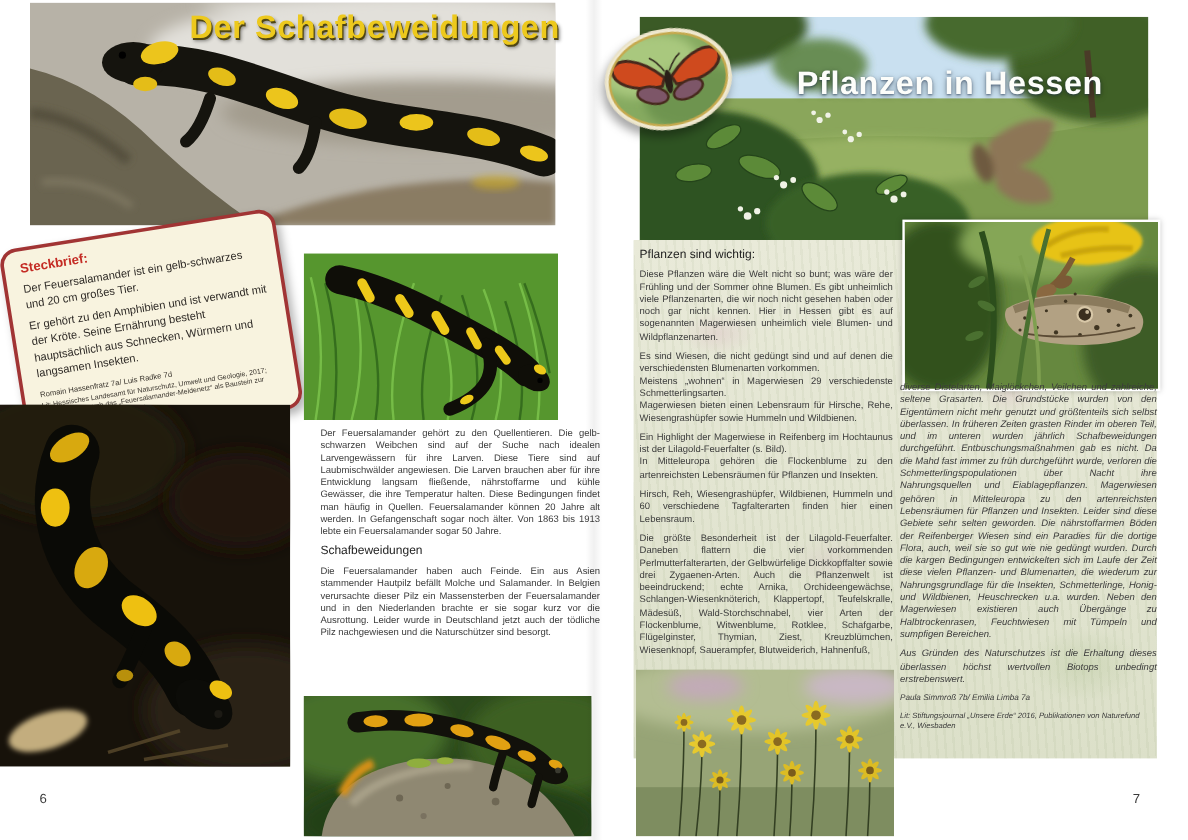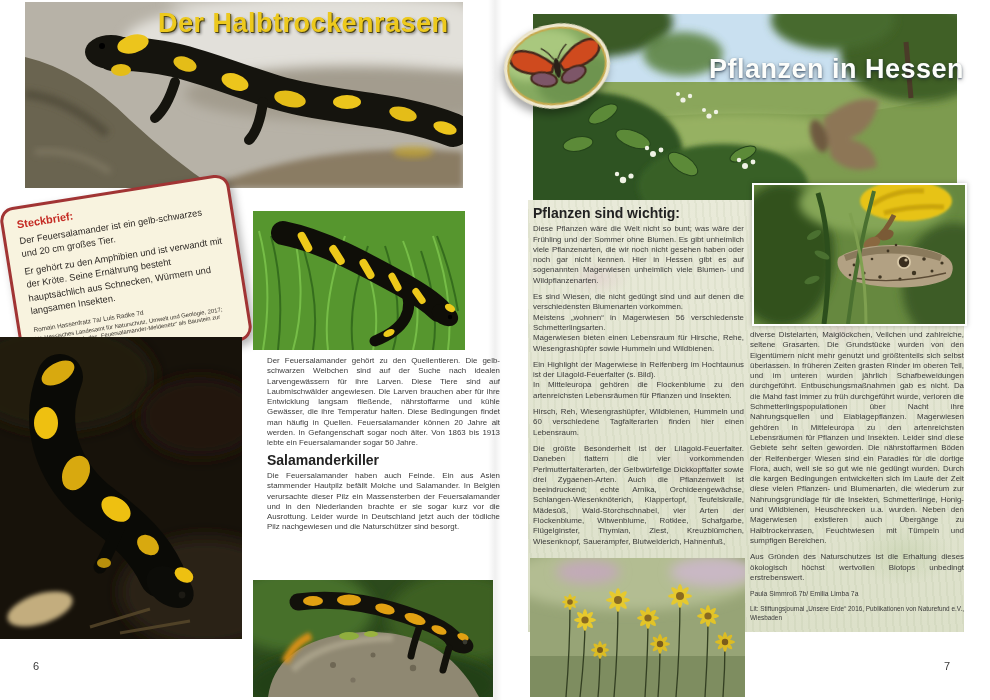--- a/index.html
+++ b/index.html
@@ -6,39 +6,39 @@
     font-family:"Liberation Sans",sans-serif;}
   .spread{position:relative;width:990px;height:700px;background:#fff;}
   .photo{position:absolute;overflow:hidden;}
   .photo svg{display:block;width:100%;height:100%;}
   .gutter{position:absolute;left:488px;top:0;width:14px;height:700px;
     background:linear-gradient(90deg,rgba(0,0,0,0) 0%,rgba(0,0,0,.06) 50%,rgba(0,0,0,0) 100%);}
   
   .title-left{position:absolute;left:158px;top:8px;width:320px;
     font-size:27px;font-weight:bold;color:#edc91d;letter-spacing:.5px;
     text-shadow:1px 1px 0 rgba(70,60,5,.9),2px 2px 3px rgba(0,0,0,.45);}
-  .title-right{position:absolute;left:664px;top:54px;width:300px;text-align:right;
+  .title-right{position:absolute;left:664px;top:54px;width:300px;text-align:left;
     font-size:27px;font-weight:bold;color:#fcfdfa;letter-spacing:.5px;
     text-shadow:0 1px 2px rgba(30,50,80,.65),0 2px 5px rgba(0,0,0,.35);}
   
   .steckbrief{position:absolute;left:10px;top:190px;width:232px;min-height:168px;
     background:#f8f3df;border:3px solid #a13434;border-radius:14px;
     transform:rotate(-9deg);transform-origin:50% 50%;
     box-shadow:3px 5px 8px rgba(0,0,0,.3);padding:9px 13px 8px 13px;box-sizing:border-box;}
   .steckbrief .sb-head{color:#c42b24;font-weight:bold;font-size:11px;margin:0 0 5px 0;}
   .steckbrief p.sb-body{margin:0 0 4px 0;font-size:9.3px;line-height:1.45;color:#2e2a26;}
   .steckbrief .sb-authors{margin:7px 0 3px 0;font-size:6.4px;color:#3a352e;}
   .steckbrief .sb-lit{margin:0;font-size:5.9px;line-height:1.3;color:#3a352e;}
   
   .bodytext{position:absolute;color:#3b3b3b;font-size:7.9px;line-height:10.3px;text-align:justify;}
   .bodytext p{margin:0 0 6px 0;white-space:pre-line;}
-  .bodytext .sect-head{font-weight:bold;font-size:14px;color:#222;margin:4px 0 6px 0;}
+  .bodytext .sect-head{font-weight:normal;font-size:10px;color:#222;margin:4px 0 6px 0;}
   .col-left-page{left:243px;top:356px;width:233px;margin-left:24px;}
   .col-r1{left:533px;top:204px;width:211px;}
-  .col-r2{left:750px;top:330px;width:214px;}
+  .col-r2{left:750px;top:318px;width:214px;font-style:italic;}
   .authors-line{font-size:6.8px;margin-top:10px;margin-bottom:4px;text-align:left;}
   .lit-line{font-size:6.4px;line-height:1.35;text-align:left;}
   
   .text-bg{position:absolute;left:528px;top:200px;width:436px;height:432px;
     background:
       radial-gradient(46px 26px at 16% 18%, rgba(213,168,189,.28), transparent 70%),
       radial-gradient(38px 22px at 72% 30%, rgba(213,168,189,.22), transparent 70%),
       radial-gradient(54px 30px at 38% 62%, rgba(198,158,180,.18), transparent 70%),
       radial-gradient(70px 44px at 86% 82%, rgba(168,190,138,.30), transparent 70%),
       radial-gradient(50px 30px at 10% 88%, rgba(150,175,120,.28), transparent 70%),
@@ -85,21 +85,21 @@
       <ellipse cx="210" cy="80" rx="14" ry="8" fill="#ecc51c" transform="rotate(20 210 80)"></ellipse>
       <ellipse cx="265" cy="97" rx="16" ry="8" fill="#e4bd18" transform="rotate(12 265 97)"></ellipse>
       <ellipse cx="322" cy="100" rx="14" ry="7" fill="#ecc51c"></ellipse>
       <ellipse cx="378" cy="112" rx="14" ry="7" fill="#e4bd18" transform="rotate(14 378 112)"></ellipse>
       <ellipse cx="420" cy="126" rx="12" ry="6" fill="#ecc51c" transform="rotate(16 420 126)"></ellipse>
       <ellipse cx="388" cy="150" rx="20" ry="6" fill="#d8b216" opacity=".5" filter="url(#f1b)"></ellipse>
       <circle cx="77" cy="44" r="3" fill="#000000"></circle>
     </svg>
   </div>
 
-  <div class="title-left">Der Halbtrockenrasen</div>
+  <div class="title-left">Der Schafbeweidungen</div>
 
   <div class="steckbrief">
     <p class="sb-head">Steckbrief:</p>
     <p class="sb-body">Der Feuersalamander ist ein gelb-schwarzes und 20 cm großes Tier.</p>
     <p class="sb-body">Er gehört zu den Amphibien und ist verwandt mit der Kröte. Seine Ernährung besteht hauptsächlich aus Schnecken, Würmern und langsamen Insekten.</p>
     <p class="sb-authors">Romain Hassenfratz 7a/ Luis Radke 7d</p>
     <p class="sb-lit">Lit: Hessisches Landesamt für Naturschutz, Umwelt und Geologie, 2017; interessant ist auch das „Feuersalamander-Meldenetz“ als Baustein zur hessischen Biodiversitätsstrategie</p>
   </div>
 
   <div class="photo" style="left:0px;top:337px;width:242px;height:302px;">
@@ -162,21 +162,21 @@
         <rect x="-9" y="-3.5" width="18" height="7" rx="3.5" transform="translate(166,85) rotate(55)"></rect>
         <ellipse cx="197" cy="97" rx="5.5" ry="3.6" transform="rotate(30 197 97)"></ellipse>
         <ellipse cx="136" cy="122" rx="6" ry="3.4" transform="rotate(-25 136 122)"></ellipse>
       </g>
       <circle cx="197" cy="106" r="2.2" fill="#000"></circle>
     </svg>
   </div>
 
   <div class="bodytext col-left-page">
     <p>Der Feuersalamander gehört zu den Quellentieren. Die gelb-schwarzen Weibchen sind auf der Suche nach idealen Larvengewässern für ihre Larven. Diese Tiere sind auf Laubmischwälder angewiesen. Die Larven brauchen aber für ihre Entwicklung langsam fließende, nährstoffarme und kühle Gewässer, die ihre Temperatur halten. Diese Bedingungen findet man häufig in Quellen. Feuersalamander können 20 Jahre alt werden. In Gefangenschaft sogar noch älter. Von 1863 bis 1913 lebte ein Feuersalamander sogar 50 Jahre.</p>
-    <div class="sect-head">Salamanderkiller</div>
+    <div class="sect-head">Schafbeweidungen</div>
     <p>Die Feuersalamander haben auch Feinde. Ein aus Asien stammender Hautpilz befällt Molche und Salamander. In Belgien verursachte dieser Pilz ein Massensterben der Feuersalamander und in den Niederlanden brachte er sie sogar kurz vor die Ausrottung. Leider wurde in Deutschland jetzt auch der tödliche Pilz nachgewiesen und die Naturschützer sind besorgt.</p>
   </div>
 
   <div class="photo" style="left:253px;top:580px;width:240px;height:117px;">
     <svg viewBox="0 0 240 117" preserveAspectRatio="none">
       <defs>
           <filter id="f4a" x="-30%" y="-30%" width="160%" height="160%">
             <feGaussianBlur stdDeviation="6"></feGaussianBlur>
           </filter>
       <filter id="f4b" x="-30%" y="-30%" width="160%" height="160%">
@@ -348,31 +348,31 @@
         <ellipse cx="68" cy="70" rx="8" ry="3.4" transform="rotate(25 68 70)"></ellipse>
         <ellipse cx="58" cy="95" rx="8" ry="3.4" transform="rotate(-20 58 95)"></ellipse>
       </g>
     </svg>
   </div>
 
   <div class="bodytext col-r1">
     <div class="sect-head">Pflanzen sind wichtig:</div>
     <p>Diese Pflanzen wäre die Welt nicht so bunt; was wäre der Frühling und der Sommer ohne Blumen. Es gibt unheimlich viele Pflanzenarten, die wir noch nicht gesehen haben oder noch gar nicht kennen. Hier in Hessen gibt es auf sogenannten Magerwiesen unheimlich viele Blumen- und Wildpflanzenarten.</p>
     <p>Es sind Wiesen, die nicht gedüngt sind und auf denen die verschiedensten Blumenarten vorkommen.
-Meistens „wohnen“ in Magerwiesen 56 verschiedenste Schmetterlingsarten.
+Meistens „wohnen“ in Magerwiesen 29 verschiedenste Schmetterlingsarten.
 Magerwiesen bieten einen Lebensraum für Hirsche, Rehe, Wiesengrashüpfer sowie Hummeln und Wildbienen.</p>
     <p>Ein Highlight der Magerwiese in Reifenberg im Hochtaunus ist der Lilagold-Feuerfalter (s. Bild).
 In Mitteleuropa gehören die Flockenblume zu den artenreichsten Lebensräumen für Pflanzen und Insekten.</p>
     <p>Hirsch, Reh, Wiesengrashüpfer, Wildbienen, Hummeln und 60 verschiedene Tagfalterarten finden hier einen Lebensraum.</p>
     <p>Die größte Besonderheit ist der Lilagold-Feuerfalter. Daneben flattern die vier vorkommenden Perlmutterfalterarten, der Gelbwürfelige Dickkopffalter sowie drei Zygaenen-Arten. Auch die Pflanzenwelt ist beeindruckend; echte Arnika, Orchideengewächse, Schlangen-Wiesenknöterich, Klappertopf, Teufelskralle, Mädesüß, Wald-Storchschnabel, vier Arten der Flockenblume, Witwenblume, Rotklee, Schafgarbe, Flügelginster, Thymian, Ziest, Kreuzblümchen, Wiesenknopf, Sauerampfer, Blutweiderich, Hahnenfuß,</p>
   </div>
 
   <div class="bodytext col-r2">
     <p>diverse Distelarten, Maiglöckchen, Veilchen und zahlreiche, seltene Grasarten. Die Grundstücke wurden von den Eigentümern nicht mehr genutzt und größtenteils sich selbst überlassen. In früheren Zeiten grasten Rinder im oberen Teil, und im unteren wurden jährlich Schafbeweidungen durchgeführt. Entbuschungsmaßnahmen gab es nicht. Da die Mahd fast immer zu früh durchgeführt wurde, verloren die Schmetterlingspopulationen über Nacht ihre Nahrungsquellen und Eiablagepflanzen. Magerwiesen gehören in Mitteleuropa zu den artenreichsten Lebensräumen für Pflanzen und Insekten. Leider sind diese Gebiete sehr selten geworden. Die nährstoffarmen Böden der Reifenberger Wiesen sind ein Paradies für die dortige Flora, auch, weil sie so gut wie nie gedüngt wurden. Durch die kargen Bedingungen entwickelten sich im Laufe der Zeit diese vielen Pflanzen- und Blumenarten, die wiederum zur Nahrungsgrundlage für die Insekten, Schmetterlinge, Honig-und Wildbienen, Heuschrecken u.a. wurden. Neben den Magerwiesen existieren auch Übergänge zu Halbtrockenrasen, Feuchtwiesen mit Tümpeln und sumpfigen Bereichen.</p>
-    <p>Aus Gründen des Naturschutzes ist die Erhaltung dieses ökologisch höchst wertvollen Biotops unbedingt erstrebenswert.</p>
+    <p>Aus Gründen des Naturschutzes ist die Erhaltung dieses überlassen höchst wertvollen Biotops unbedingt erstrebenswert.</p>
     <p class="authors-line">Paula Simmroß 7b/ Emilia Limba 7a</p>
     <p class="lit-line">Lit: Stiftungsjournal „Unsere Erde“ 2016, Publikationen von Naturefund e.V., Wiesbaden</p>
   </div>
 
   <div class="photo" style="left:530px;top:558px;width:215px;height:139px;">
     <svg viewBox="0 0 215 139" preserveAspectRatio="none">
       <defs>
           <filter id="f8a" x="-30%" y="-30%" width="160%" height="160%">
             <feGaussianBlur stdDeviation="6"></feGaussianBlur>
           </filter>

